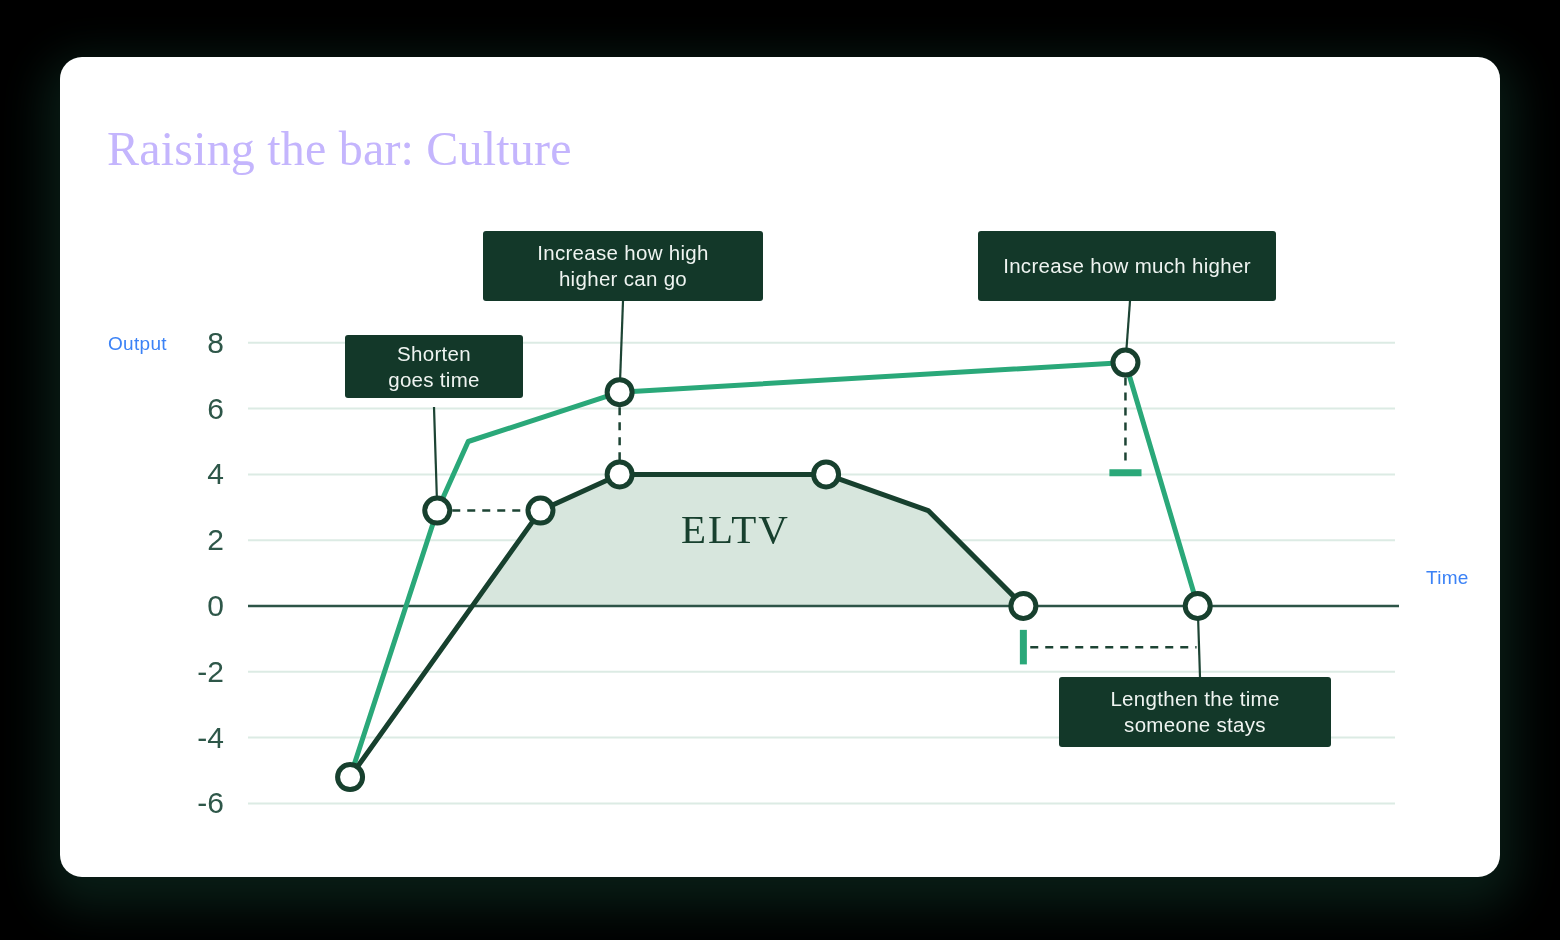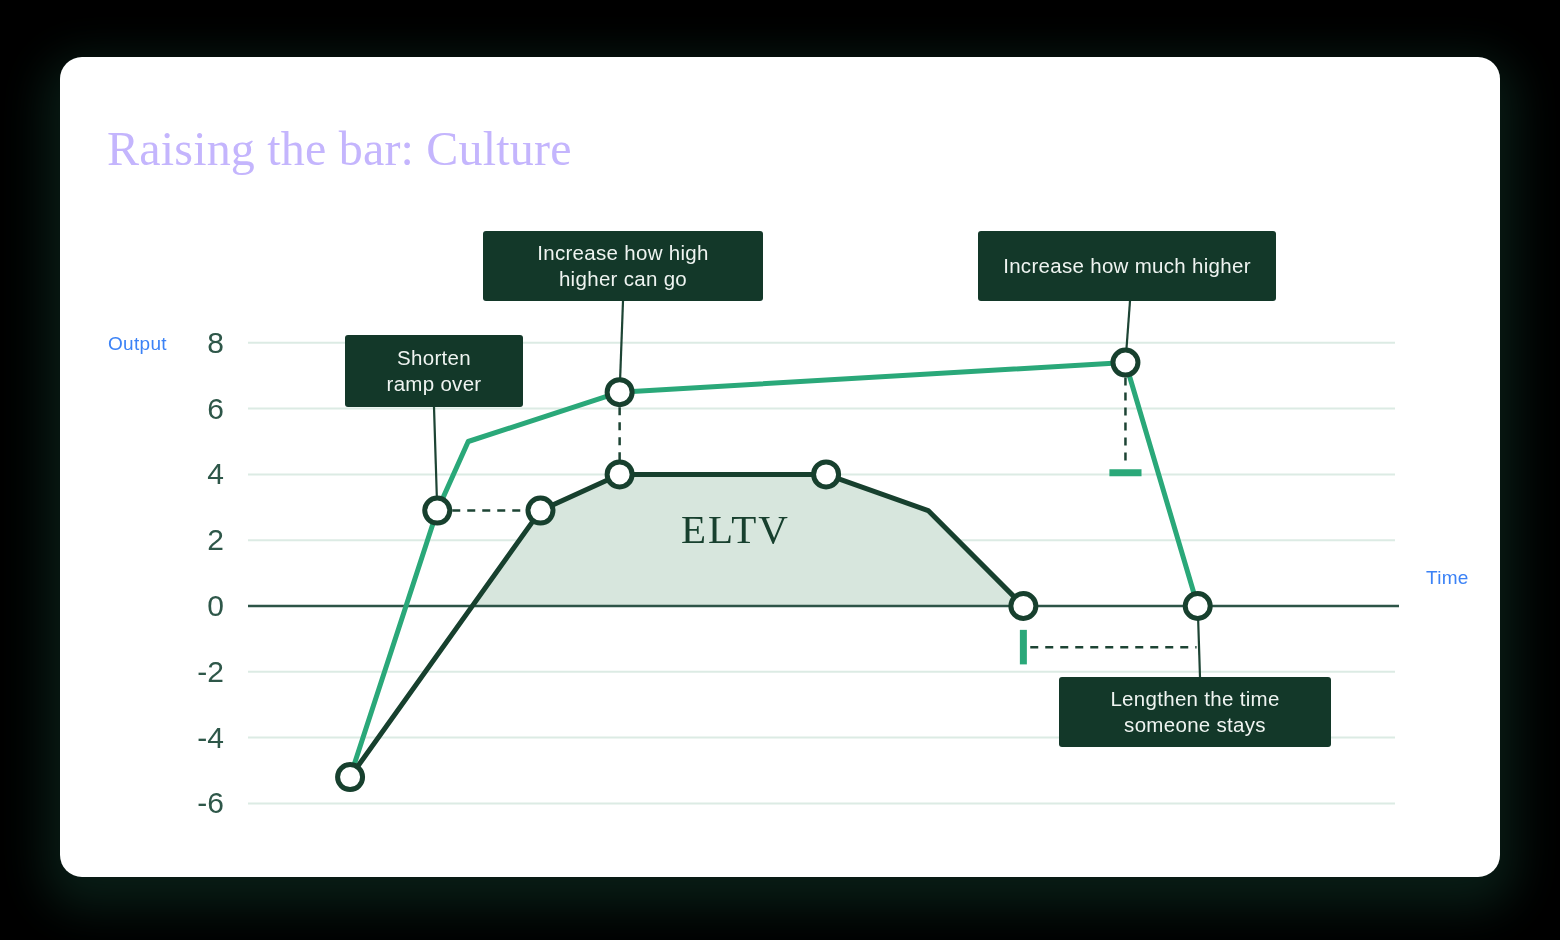--- a/index.html
+++ b/index.html
@@ -20,21 +20,21 @@
     font-size:48px;line-height:54px;color:#c4b5fd;letter-spacing:0.2px;
   }
   .axis-label{position:absolute;font-size:19px;color:#3b82f6;letter-spacing:0.3px}
   .ylab{left:108px;top:333px}
   .xlab{left:1426px;top:567px}
   .note{
     position:absolute;background:#133829;color:#eff4f1;border-radius:3px;
     display:flex;flex-direction:column;justify-content:center;
     text-align:center;font-size:20.5px;line-height:26px;letter-spacing:0.3px;
   }
-  #note-shorten {left:345px; top:335px;width:178px;height:72px}
+  #note-shorten {left:345px; top:335px;width:178px;height:63px}
   #note-high    {left:483px; top:231px;width:280px;height:70px}
   #note-higher  {left:978px; top:231px;width:298px;height:70px}
   #note-lengthen{left:1059px;top:677px;width:272px;height:70px}
 </style>
 </head>
 <body>
 
 <div class="card"></div>
 
 <svg id="chart-svg" viewBox="0 0 1560 940">
@@ -79,21 +79,21 @@
     <text x="224" y="813.4" text-anchor="end" fill="#2e5749" font-size="30" font-family="&quot;Liberation Sans&quot;, sans-serif">-6</text>
   </svg>
 
 <h1 class="title">Raising the bar: Culture</h1>
 
 <div class="axis-label ylab">Output</div>
 <div class="axis-label xlab">Time</div>
 
 <div class="note" id="note-shorten">
   <div>Shorten</div>
-  <div>ramp over</div>
+  <div>goes time</div>
 </div>
 <div class="note" id="note-high">
   <div>Increase how high</div>
   <div>higher can go</div>
 </div>
 <div class="note" id="note-higher">
   <div>Increase how much higher</div>
 </div>
 <div class="note" id="note-lengthen">
   <div>Lengthen the time</div>

